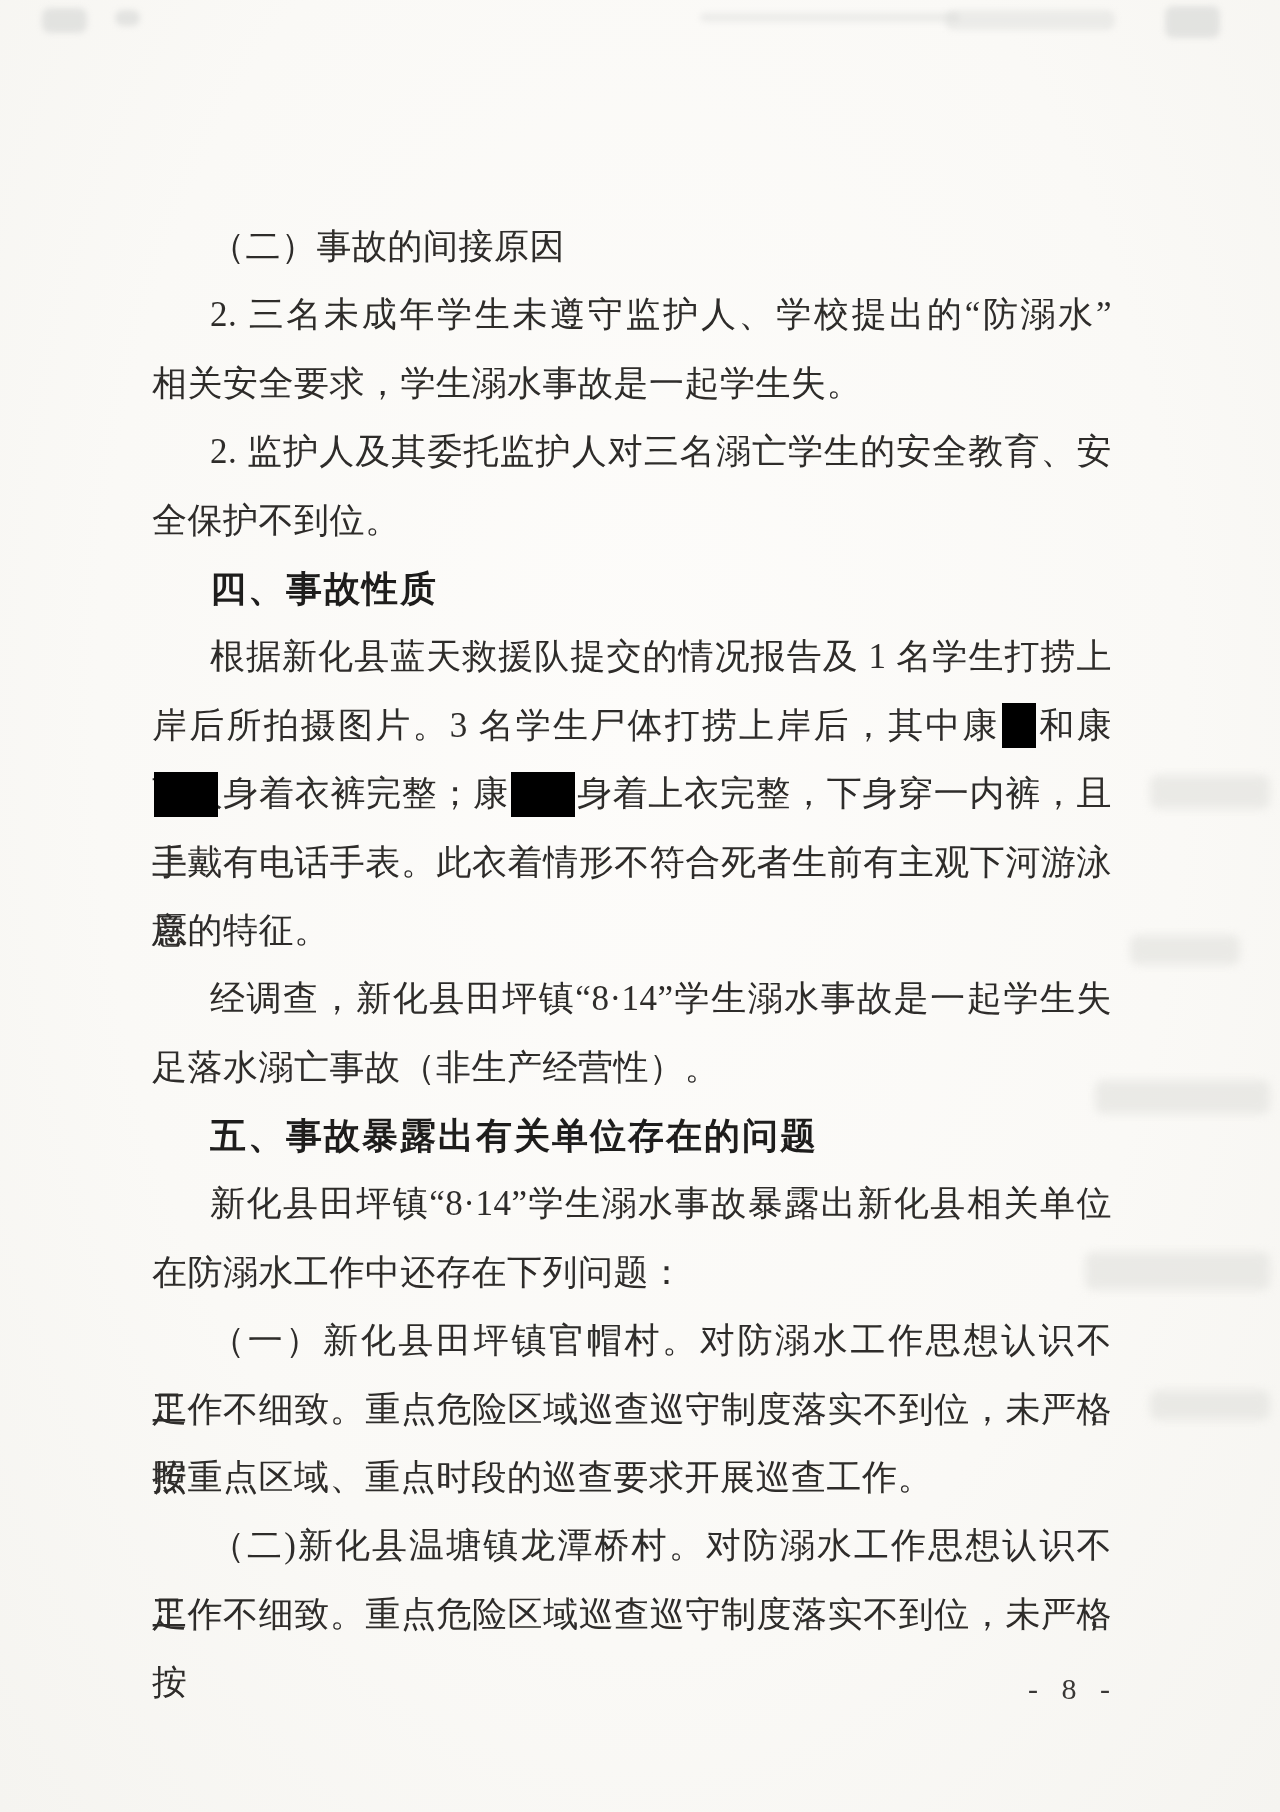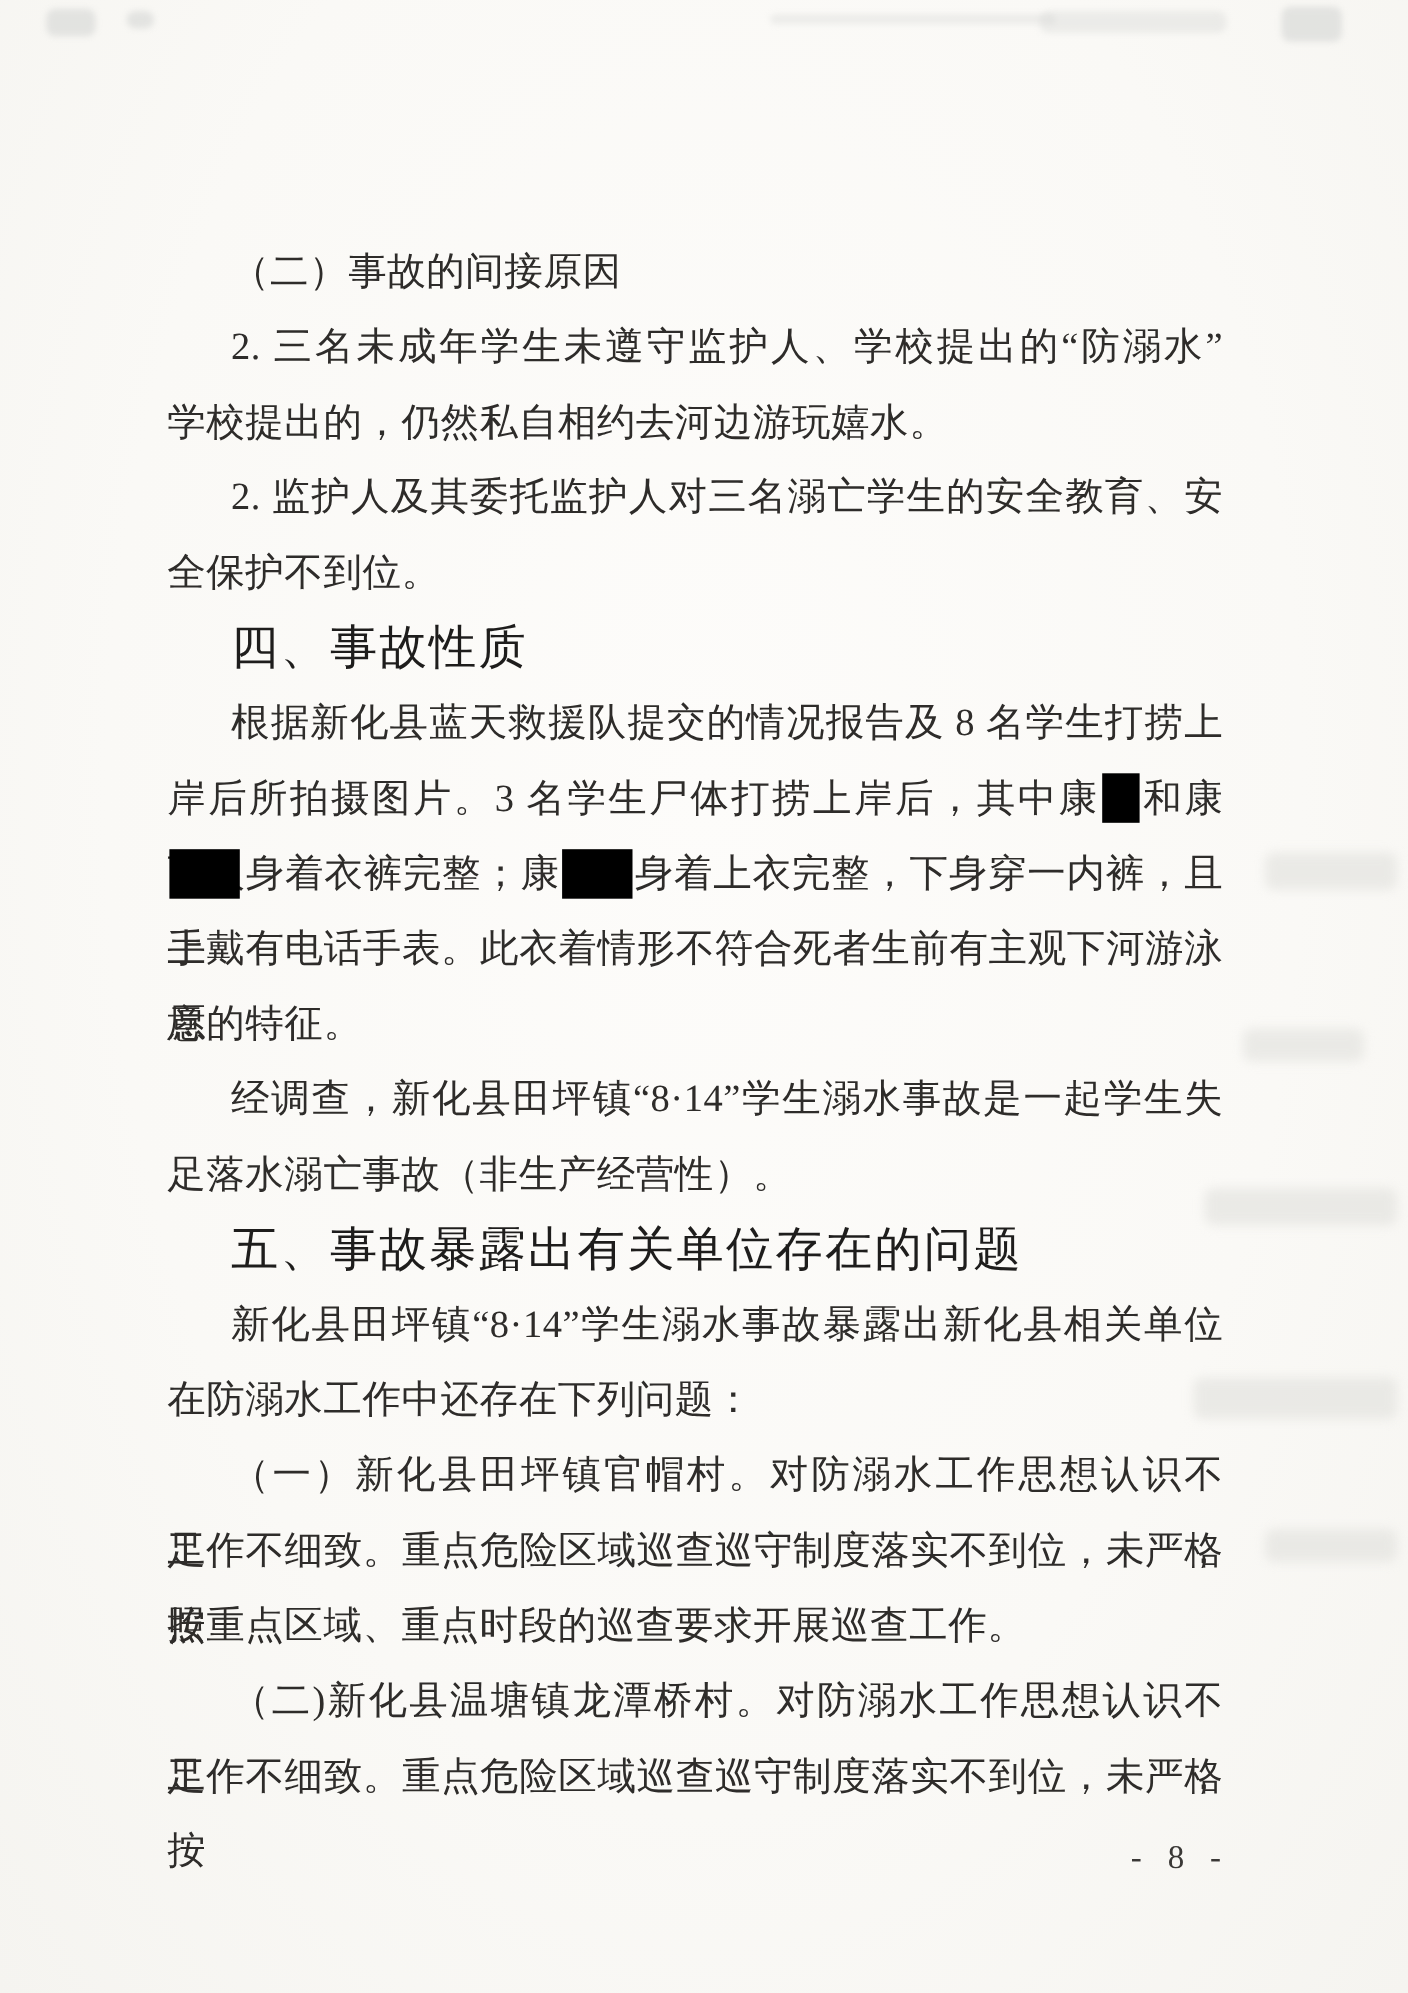--- a/index.html
+++ b/index.html
@@ -32,22 +32,22 @@
   }
   .line.just {
     text-align: justify;
     text-align-last: justify;
   }
   .line.indent {
     text-indent: 58px;
   }
   .line.heading {
     font-family: "Liberation Sans", "DejaVu Sans", sans-serif;
-    font-weight: 400;
-    font-size: 43px;
+    font-weight: 700;
+    font-size: 36px;
     color: #1e1d1c;
     letter-spacing: 2px;
   }
   .redact {
     display: inline-block;
     height: 45px;
     background: #000;
     vertical-align: middle;
     margin: 0 2px;
     transform: translateY(-3px);
@@ -85,25 +85,25 @@
 
   <div class="smudge sm-bleed" style="left:1150px; top:775px;  width:120px; height:34px;"></div>
   <div class="smudge sm-bleed" style="left:1130px; top:935px;  width:110px; height:30px;"></div>
   <div class="smudge sm-bleed" style="left:1095px; top:1080px; width:175px; height:34px;"></div>
   <div class="smudge sm-bleed" style="left:1085px; top:1252px; width:185px; height:38px;"></div>
   <div class="smudge sm-bleed" style="left:1150px; top:1390px; width:120px; height:30px;"></div>
 
   <div class="doc-body">
       <div class="line indent">（二）事故的间接原因</div>
       <div class="line just indent">2. 三名未成年学生未遵守监护人、学校提出的“防溺水”</div>
-      <div class="line">学校提出的，仍然私自相约去河边游玩嬉水。</div>
+      <div class="line">相关安全要求，学生溺水事故是一起学生失。</div>
       <div class="line just indent">2. 监护人及其委托监护人对三名溺亡学生的安全教育、安</div>
       <div class="line">全保护不到位。</div>
       <div class="line heading indent">四、事故性质</div>
-      <div class="line just indent">根据新化县蓝天救援队提交的情况报告及 8 名学生打捞上</div>
+      <div class="line just indent">根据新化县蓝天救援队提交的情况报告及 1 名学生打捞上</div>
       <div class="line just">岸后所拍摄图片。3 名学生尸体打捞上岸后，其中康<span class="redact" style="width: 34px;"></span>和康<span class="redact" style="width: 64px;"></span></div>
       <div class="line just">两人身着衣裤完整；康<span class="redact" style="width: 64px;"></span>身着上衣完整，下身穿一内裤，且手</div>
       <div class="line just">上戴有电话手表。此衣着情形不符合死者生前有主观下河游泳意</div>
       <div class="line">愿的特征。</div>
       <div class="line just indent">经调查，新化县田坪镇“8·14”学生溺水事故是一起学生失</div>
       <div class="line">足落水溺亡事故（非生产经营性）。</div>
       <div class="line heading indent">五、事故暴露出有关单位存在的问题</div>
       <div class="line just indent">新化县田坪镇“8·14”学生溺水事故暴露出新化县相关单位</div>
       <div class="line">在防溺水工作中还存在下列问题：</div>
       <div class="line just indent">（一）新化县田坪镇官帽村。对防溺水工作思想认识不足，</div>

